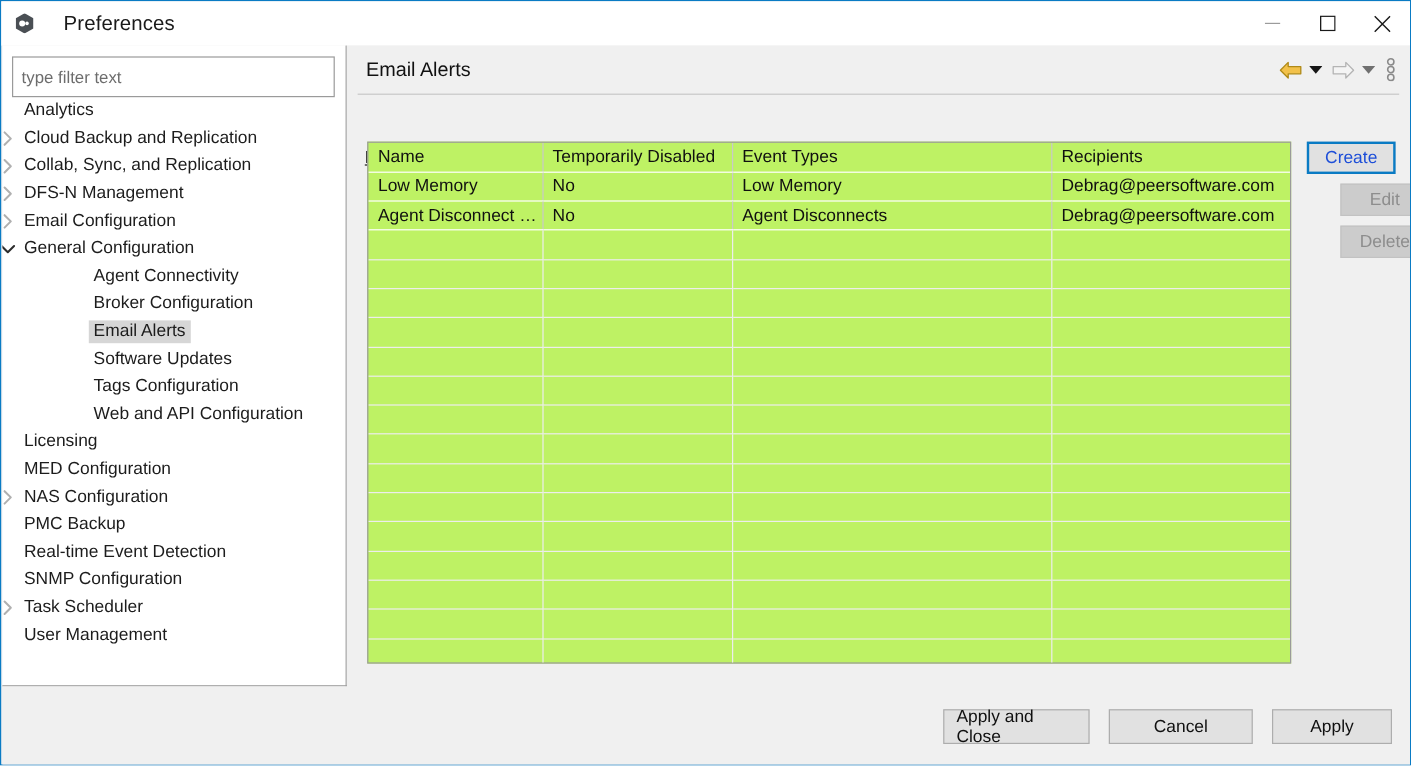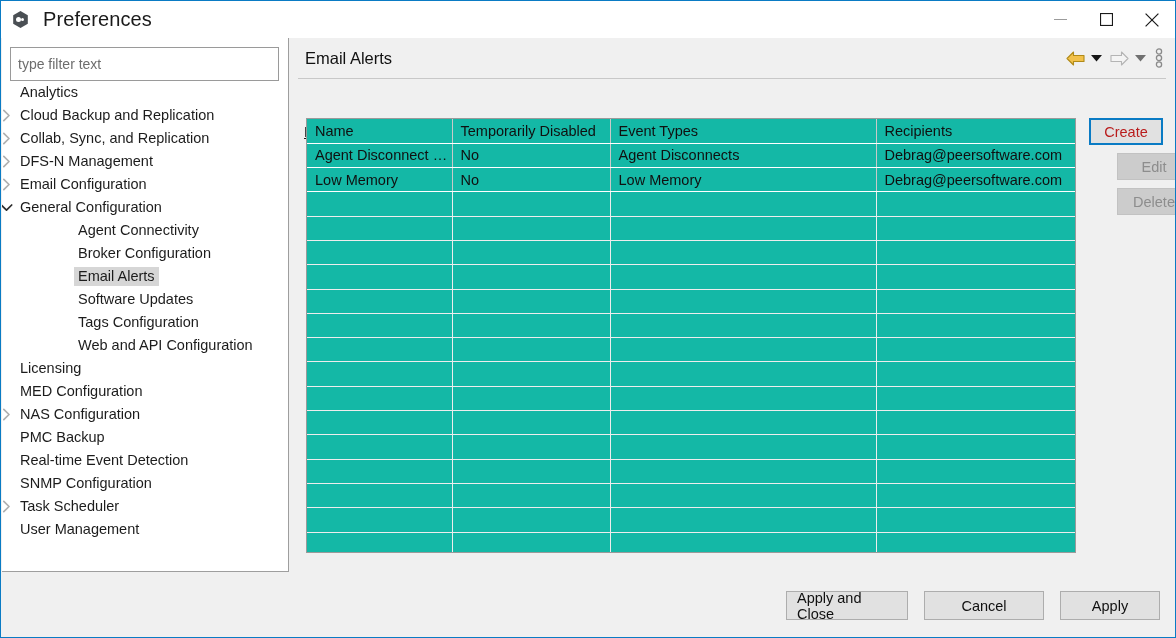--- a/index.html
+++ b/index.html
@@ -45,22 +45,22 @@
     position: absolute; left: 4px; top: 6px;
     width: 5px; height: 5px; border-radius: 50%;
     background: #ffffff;
   }
   #app-icon .dot2 {
     position: absolute; left: 9px; top: 7px;
     width: 3px; height: 3px; border-radius: 50%;
     background: #ffffff;
   }
   #title-text {
-    margin-left: 14px;
-    font-size: 20px;
+    margin-left: 24px;
+    font-size: 17px;
     color: #1a1a1a;
     letter-spacing: .1px;
   }
   .wbtn {
     width: 46px; height: 36px;
     display: flex; align-items: center; justify-content: center;
     flex: none;
   }
   #min-btn { margin-left: auto; }
   .wbtn svg { display: block; }
@@ -180,21 +180,21 @@
     text-decoration: underline;
     cursor: pointer;
   }
 
   
   #table-wrap {
     position: absolute;
     left: 17px; top: 80px;
     width: 770px; height: 435px;
     border: 1px solid #9a9a9a;
-    background: #14b8a6;
+    background: #bef264;
     overflow: hidden;
   }
   table#alerts {
     border-collapse: collapse;
     width: 100%;
     table-layout: fixed;
     font-size: 14.5px;
     color: #101010;
   }
   table#alerts th, table#alerts td {
@@ -231,21 +231,21 @@
   .sbtn {
     width: 74px; height: 27px;
     font-family: "Liberation Sans", sans-serif;
     font-size: 14.5px;
     display: flex; align-items: center; justify-content: center;
     margin-bottom: 8px;
   }
   #create-btn {
     background: #e1e1e1;
     border: 2px solid #0a7bc4;
-    color: #b91c1c;
+    color: #1d4ed8;
     cursor: pointer;
   }
   .sbtn.disabled {
     background: #cccccc;
     border: 1px solid #c2c2c2;
     color: #8d8d8d;
     margin-left: 28px;
   }
 
   
@@ -471,29 +471,29 @@
         <thead>
             <tr id="thead-row">
               <th>Name</th>
               <th>Temporarily Disabled</th>
               <th>Event Types</th>
               <th>Recipients</th>
             </tr>
           </thead>
         <tbody id="tbody">
             <tr class="data">
+              <td>Low Memory</td>
+              <td>No</td>
+              <td>Low Memory</td>
+              <td>Debrag@peersoftware.com</td>
+            </tr>
+            <tr class="data">
               <td>Agent Disconnect …</td>
               <td>No</td>
               <td>Agent Disconnects</td>
-              <td>Debrag@peersoftware.com</td>
-            </tr>
-            <tr class="data">
-              <td>Low Memory</td>
-              <td>No</td>
-              <td>Low Memory</td>
               <td>Debrag@peersoftware.com</td>
             </tr>
             <tr>
               <td>&nbsp;</td>
               <td>&nbsp;</td>
               <td>&nbsp;</td>
               <td>&nbsp;</td>
             </tr>
             <tr>
               <td>&nbsp;</td>

